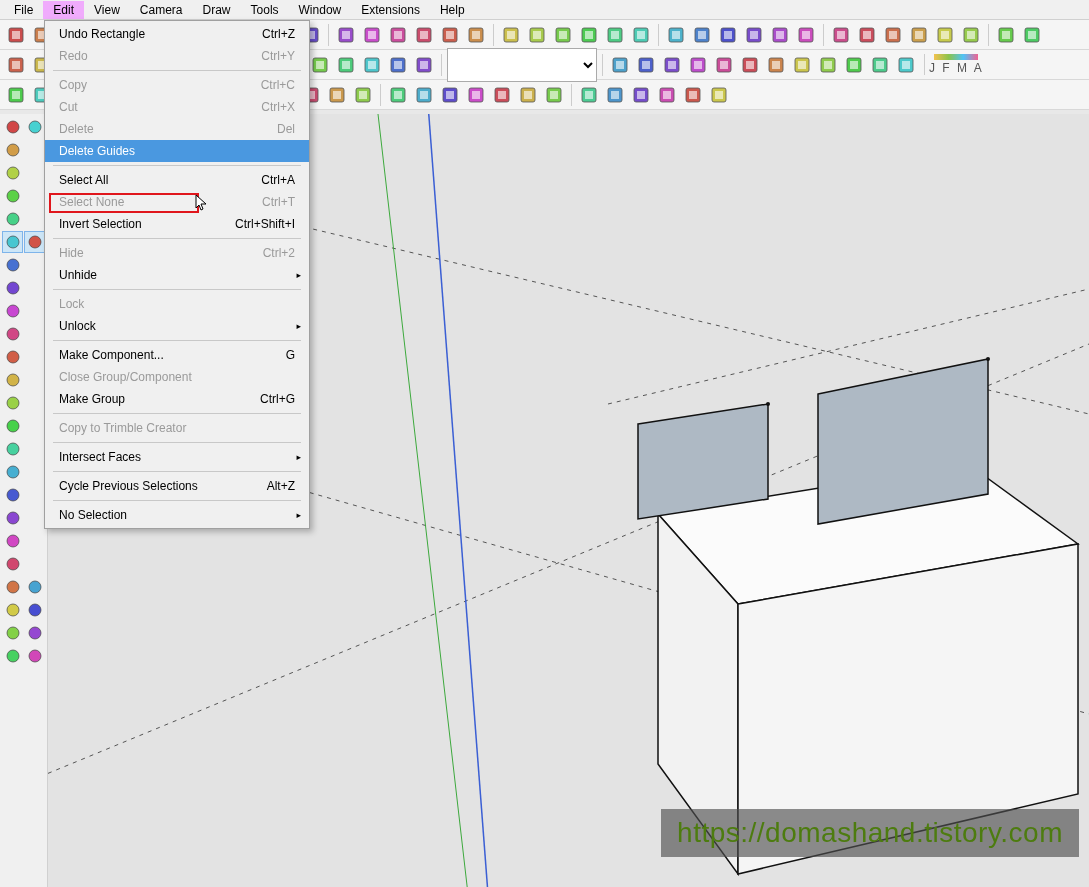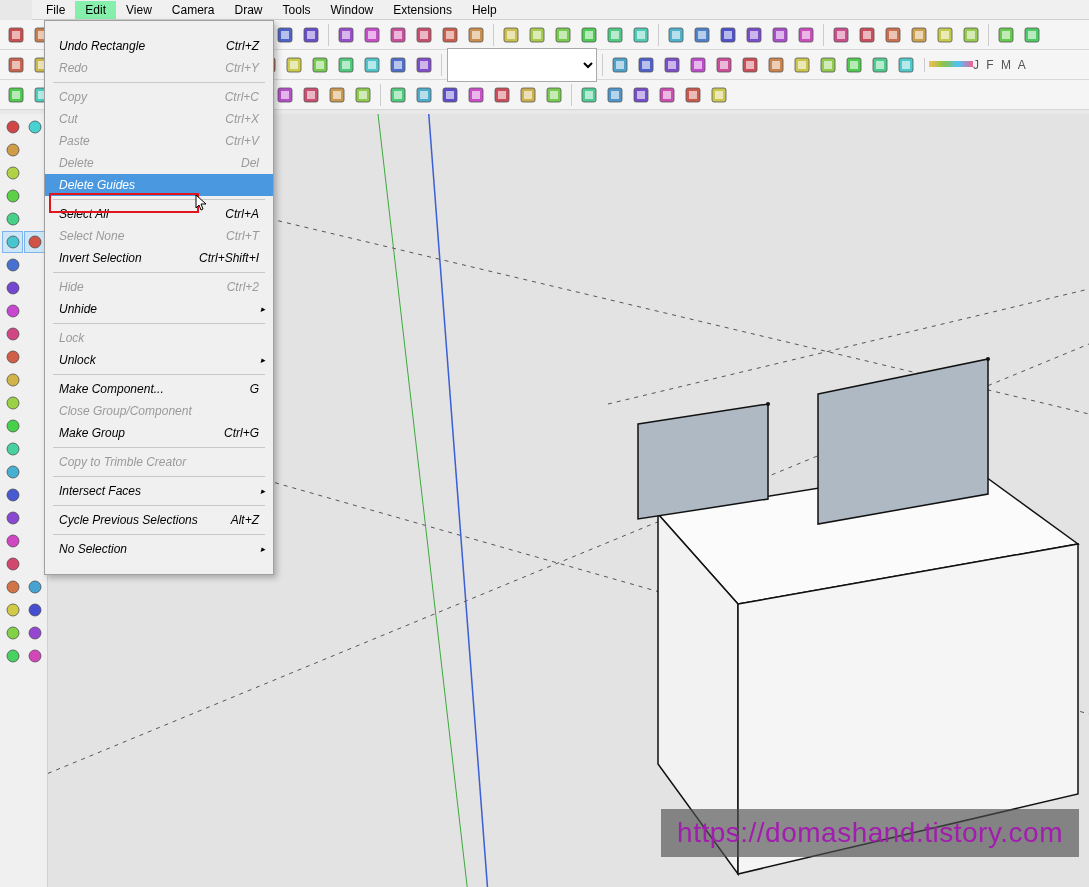--- a/index.html
+++ b/index.html
@@ -1,58 +1,58 @@
 <!DOCTYPE html>
 <html><head>
 <meta charset="utf-8">
 <style>
 * { margin: 0; padding: 0; box-sizing: border-box; font-family: "Segoe UI", Tahoma, sans-serif; font-size: 12px; }
 body { width: 1089px; height: 887px; background: #e8e8e8; overflow: hidden; position: relative; }
 
-.menu-bar { height: 20px; background: #f0f0f0; display: flex; align-items: center; padding: 0 4px; border-bottom: 1px solid #d0d0d0; margin-left: 32px; }
+.menu-bar { height: 20px; background: #f0f0f0; display: flex; align-items: center; padding: 0 4px; border-bottom: 1px solid #d0d0d0; }
 .menu-bar span { padding: 2px 10px; cursor: default; }
 
 .toolbar-area { background: #f5f5f5; }
 .toolbar-row { height: 30px; display: flex; align-items: center; padding: 2px 4px; gap: 2px; border-bottom: 1px solid #d8d8d8; }
 .tool-icon { width: 24px; height: 24px; border: 1px solid transparent; border-radius: 3px; display: inline-flex; align-items: center; justify-content: center; }
 .tool-icon svg { width: 18px; height: 18px; }
 .sep { width: 1px; height: 22px; background: #ccc; margin: 0 3px; }
 
 .tag-select { width: 150px; height: 22px; border: 1px solid #aaa; background: white; padding: 16px 4px; font-size: 11px; }
 
 .left-toolbar { position: absolute; left: 0; top: 114px; width: 48px; bottom: 0; background: #f0f0f0; border-right: 1px solid #d0d0d0; display: flex; flex-direction: column; padding: 2px; gap: 1px; }
 .left-row { display: flex; gap: 1px; }
 .left-icon { width: 22px; height: 22px; display: flex; align-items: center; justify-content: center; border: 1px solid transparent; }
 .left-icon.sel { background: #cde6f7; border-color: #7eb4ea; }
 
 .viewport { position: absolute; left: 48px; top: 114px; right: 0; bottom: 0; background: #e3e3e3; overflow: hidden; }
 
-.dropdown { position: absolute; left: 44px; top: 20px; width: 230px; background: #f0f0f0; border: 1px solid #a0a0a0; box-shadow: 3px 3px 6px rgba(0,0,0,0.25); padding: 14px 0; z-index: 100; font-style: italic; }
+.dropdown { position: absolute; left: 44px; top: 20px; width: 266px; background: #f0f0f0; border: 1px solid #a0a0a0; box-shadow: 3px 3px 6px rgba(0,0,0,0.25); padding: 2px 0; z-index: 100; }
 .dd-item { height: 22px; display: flex; align-items: center; padding: 0 14px; cursor: default; position: relative; }
 .dd-item.disabled { color: #9a9a9a; }
 .dd-item.highlighted { background: #4a98e0; color: white; }
 .dd-item .label { flex: 1; }
 .dd-item .shortcut { font-size: 12px; }
 .dd-item .arrow { position: absolute; right: 8px; font-size: 9px; }
 .dd-sep { height: 1px; background: #c8c8c8; margin: 3px 8px; }
 .red-box { position: absolute; border: 2px solid #e0161c; pointer-events: none; }
 
 .cursor-img { position: absolute; width: 14px; height: 18px; z-index: 200; }
 
-.watermark { position: absolute; right: 10px; bottom: 30px; background: rgba(80,80,80,0.65); color: #a21caf; font-size: 28px; font-family: "Segoe UI Light", sans-serif; padding: 8px 16px; letter-spacing: 0.5px; }
-
-.jfma { font-size: 10px; letter-spacing: 2px; color: #555; padding-left: 4px; border-left: 1px solid #ccc; margin-left: 4px; display:flex; align-items: center; }
+.watermark { position: absolute; right: 10px; bottom: 30px; background: rgba(80,80,80,0.65); color: #4d7c0f; font-size: 28px; font-family: "Segoe UI Light", sans-serif; padding: 8px 16px; letter-spacing: 0.5px; }
+
+.jfma { font-size: 10px; letter-spacing: 2px; color: #555; padding-left: 4px; border-left: 1px solid #ccc; margin-left: 4px; display:flex; flex-direction: column; align-items: center; }
 .jfma-bar { width: 44px; height: 6px; background: linear-gradient(to right,#f2c14e,#8bc34a,#4fc3f7,#f06292); margin-bottom:1px;}
 </style>
 </head>
 <body>
 
 <div class="menu-bar">
   <span>File</span>
-  <span style="background:#86efac;">Edit</span>
+  <span style="background:#f0abfc;">Edit</span>
   <span>View</span>
   <span>Camera</span>
   <span>Draw</span>
   <span>Tools</span>
   <span>Window</span>
   <span>Extensions</span>
   <span>Help</span>
 </div>
 
 <div class="toolbar-area">
@@ -898,24 +898,20 @@
     <div class="dd-sep"></div>
     <div class="dd-item disabled">
       <span class="label">Copy</span>
       <span class="shortcut">Ctrl+C</span>
     </div>
     <div class="dd-item disabled">
       <span class="label">Cut</span>
       <span class="shortcut">Ctrl+X</span>
     </div>
     <div class="dd-item disabled">
-      <span class="label">Paste</span>
-      <span class="shortcut">Ctrl+V</span>
-    </div>
-    <div class="dd-item disabled">
       <span class="label">Delete</span>
       <span class="shortcut">Del</span>
     </div>
     <div class="dd-item highlighted">
       <span class="label">Delete Guides</span>
     </div>
     <div class="dd-sep"></div>
     <div class="dd-item">
       <span class="label">Select All</span>
       <span class="shortcut">Ctrl+A</span>

